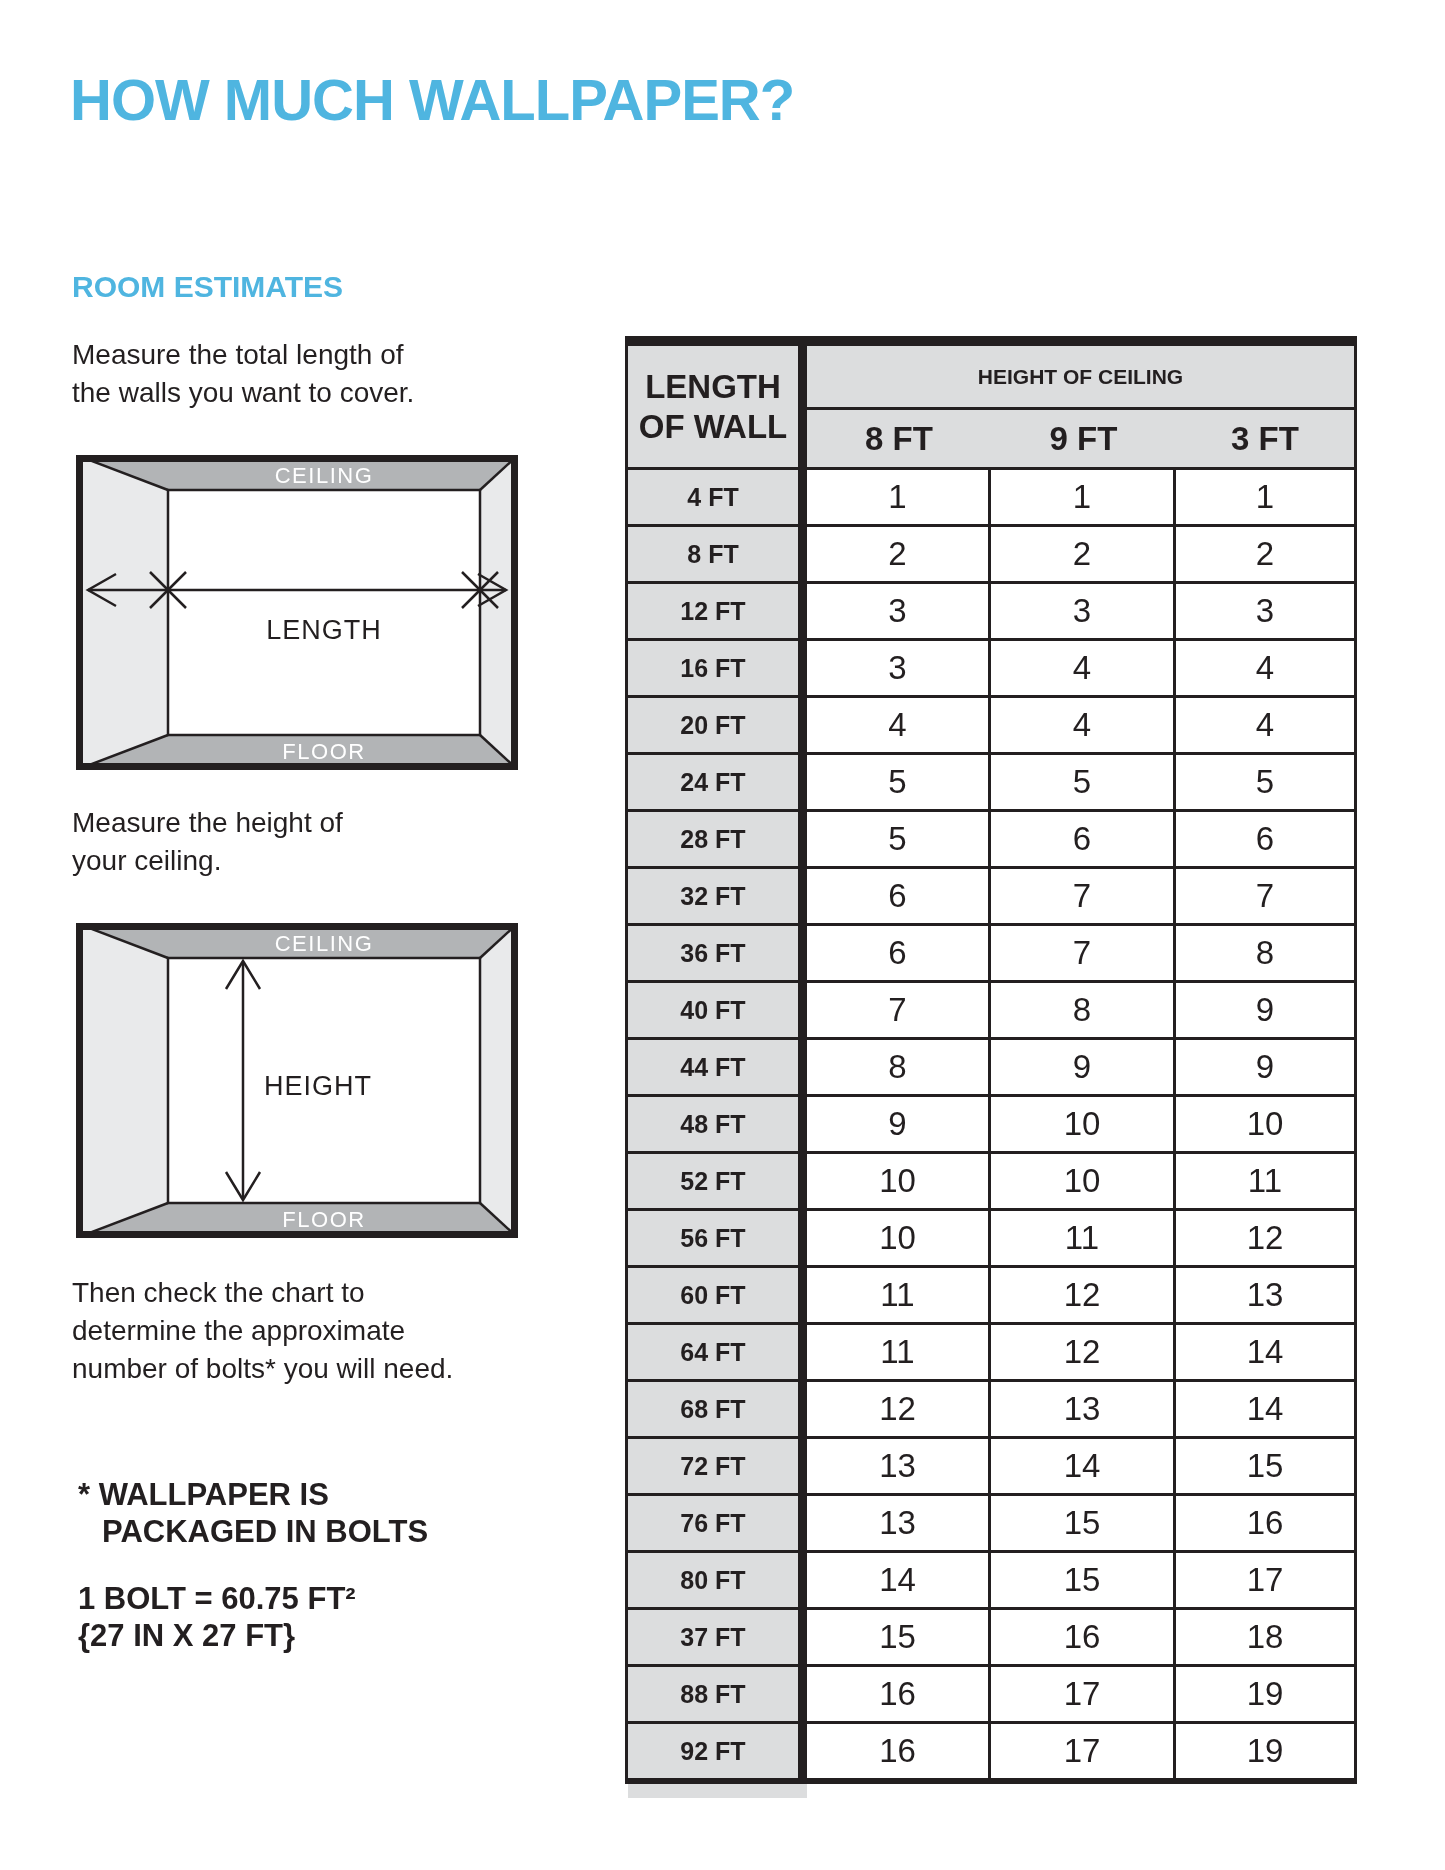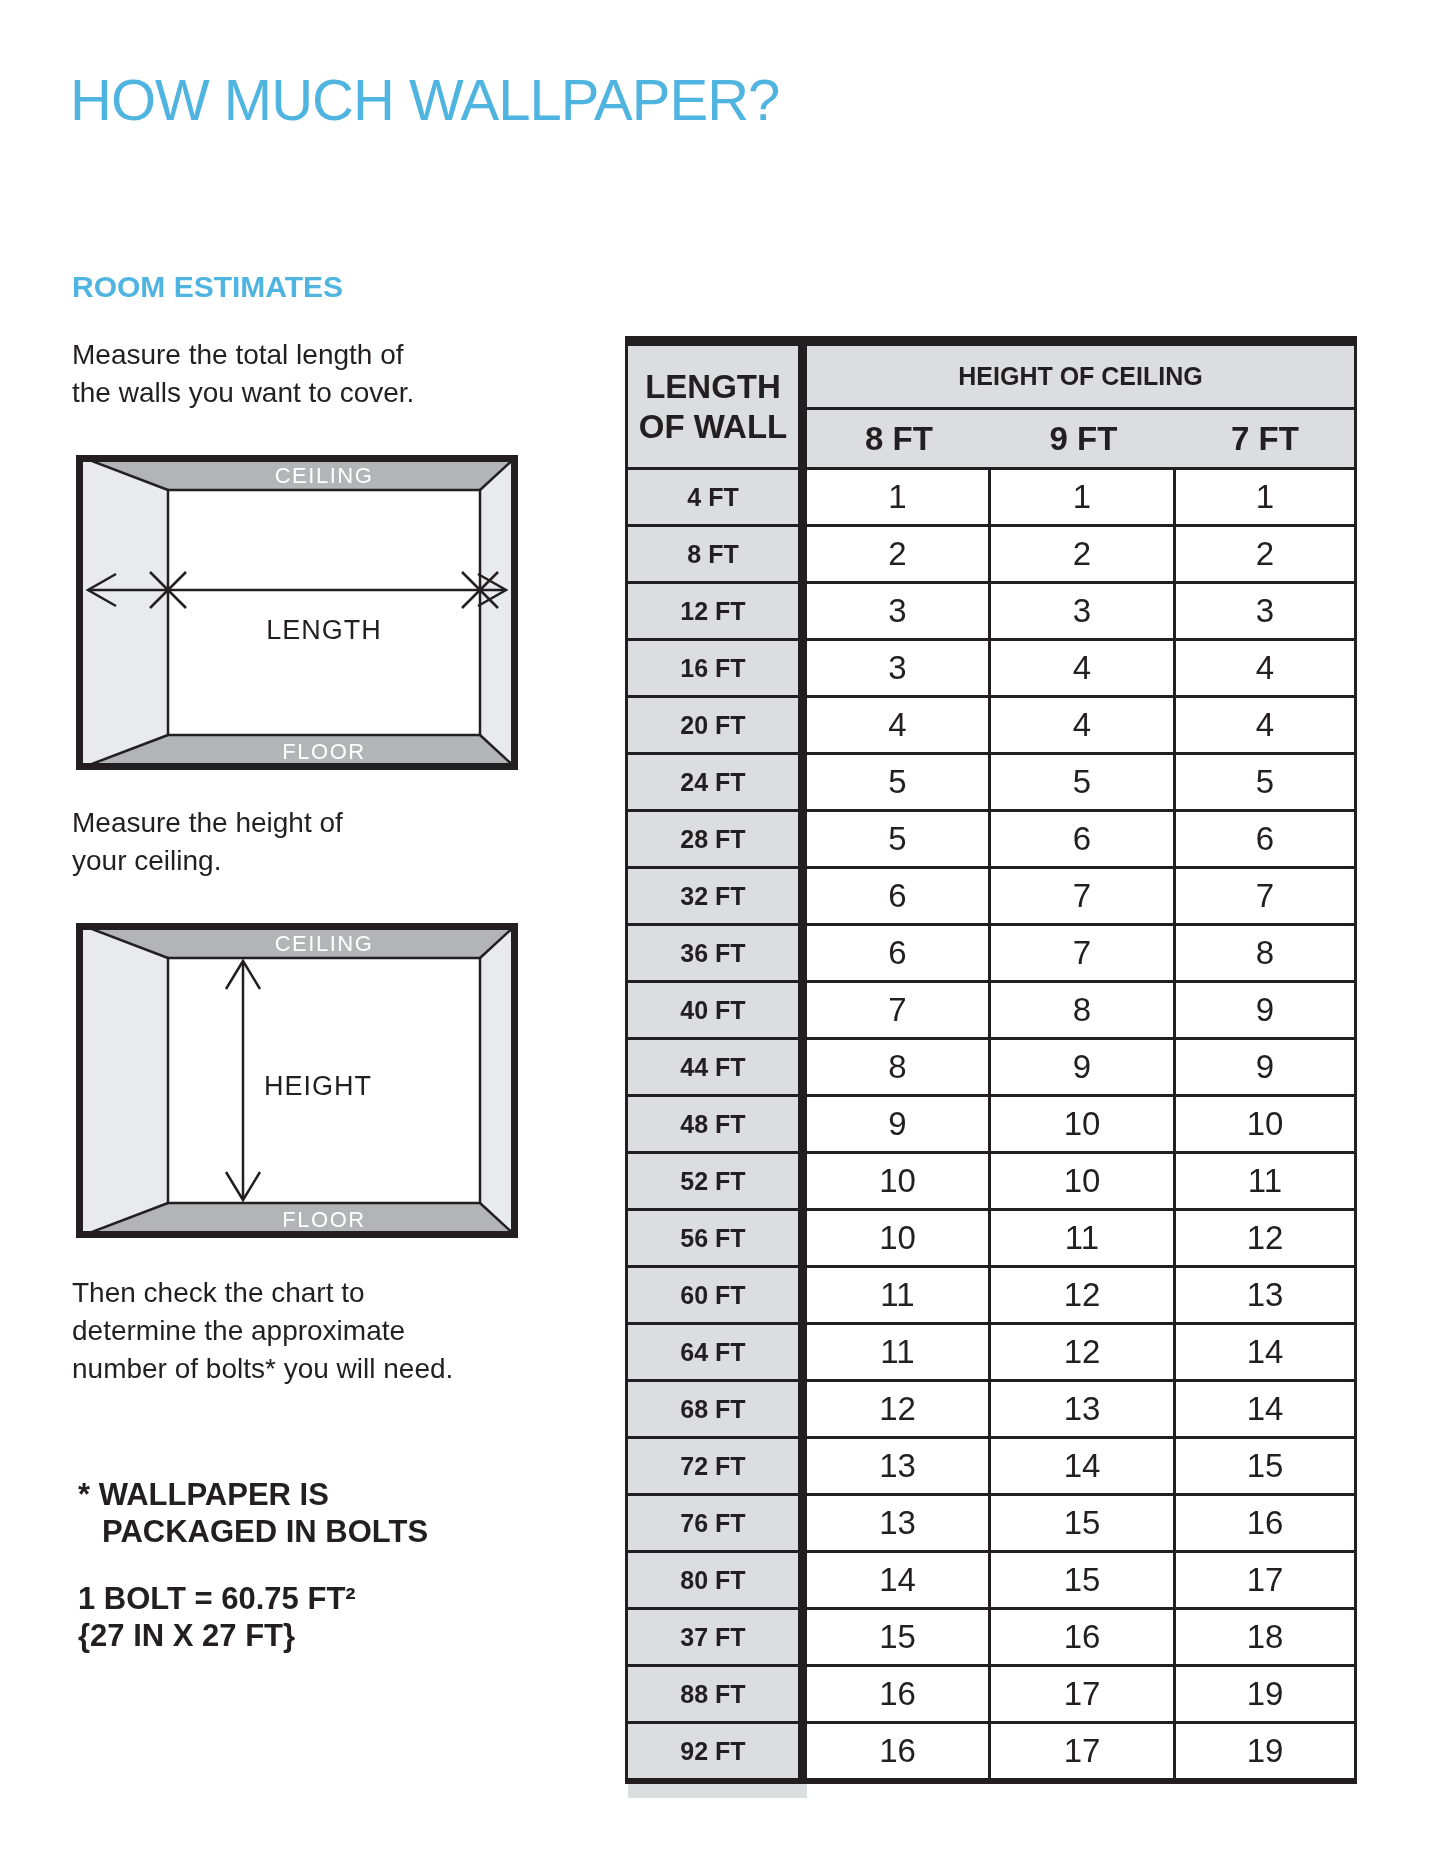--- a/index.html
+++ b/index.html
@@ -5,21 +5,21 @@
   html,body { margin:0; padding:0; background:#ffffff; }
   .page {
     position:relative; width:1445px; height:1870px; background:#ffffff;
     font-family:"Liberation Sans", sans-serif; color:var(--ink,#231f20);
     overflow:hidden;
   }
   .abs { position:absolute; }
 
   
   .page-title {
-    left:70px; top:66px; font-size:58px; font-weight:normal;
+    left:70px; top:66px; font-size:58px; font-weight:bold;
     color:var(--accent-blue,#4fb5e0); letter-spacing:-1px; white-space:nowrap;
   }
   .section-heading {
     font-size:30px; font-weight:bold; color:var(--accent-blue,#4fb5e0); white-space:nowrap;
   }
   .room-estimates { left:72px; top:270px; }
   .table-heading { left:625px; top:270px; width:732px; text-align:center; font-size:31px; font-weight:bold; color:var(--accent-blue,#4fb5e0); }
 
   
   .para { left:72px; font-size:28px; line-height:38px; color:var(--ink,#231f20); white-space:pre-line; }
@@ -46,21 +46,21 @@
   }
   .thead { display:flex; border-bottom:3px solid var(--ink,#231f20); }
   .col1head {
     width:170px; background:var(--cell-gray,#dcddde); border-right:9px solid var(--ink,#231f20);
     display:flex; align-items:center; justify-content:center; text-align:center;
     font-weight:bold; font-size:33px; line-height:40px; white-space:pre-line;
   }
   .headright { flex:1; display:flex; flex-direction:column; }
   .groupcell {
     height:61px; background:var(--cell-gray,#dcddde); border-bottom:3px solid var(--ink,#231f20);
-    display:flex; align-items:center; justify-content:center; font-weight:bold; font-size:25px;
+    display:flex; align-items:center; justify-content:center; font-weight:bold; font-size:21px;
   }
   .subrow { height:57px; display:flex; background:var(--cell-gray,#dcddde); }
   .sub { display:flex; align-items:center; justify-content:center; font-weight:bold; font-size:33px; }
   .sub.s1 { width:184px; } .sub.s2 { width:185px; } .sub.s3 { width:178px; }
   .trow { display:flex; height:57px; border-bottom:3px solid var(--ink,#231f20); box-sizing:border-box; }
   .trow:last-child { border-bottom:none; height:54px;text-align:right; }
   .tcell { display:flex; align-items:center; justify-content:center; box-sizing:content-box; }
   .tlabel {
     width:170px; background:var(--cell-gray,#dcddde); border-right:9px solid var(--ink,#231f20);
     font-weight:bold; font-size:25px;
@@ -149,21 +149,21 @@
 
   <div class="abs btable">
     <div class="thead">
       <div class="col1head">LENGTH
 OF WALL</div>
       <div class="headright">
         <div class="groupcell">HEIGHT OF CEILING</div>
         <div class="subrow">
           <div class="sub s1">8 FT</div>
           <div class="sub s2">9 FT</div>
-          <div class="sub s3">7 FT</div>
+          <div class="sub s3">3 FT</div>
         </div>
       </div>
     </div>
     <div class="tbody">
         <div class="trow">
           <div class="tcell tlabel">4 FT</div>
           <div class="tcell tval v1">1</div>
           <div class="tcell tval v2">1</div>
           <div class="tcell tval v3">1</div>
         </div>

